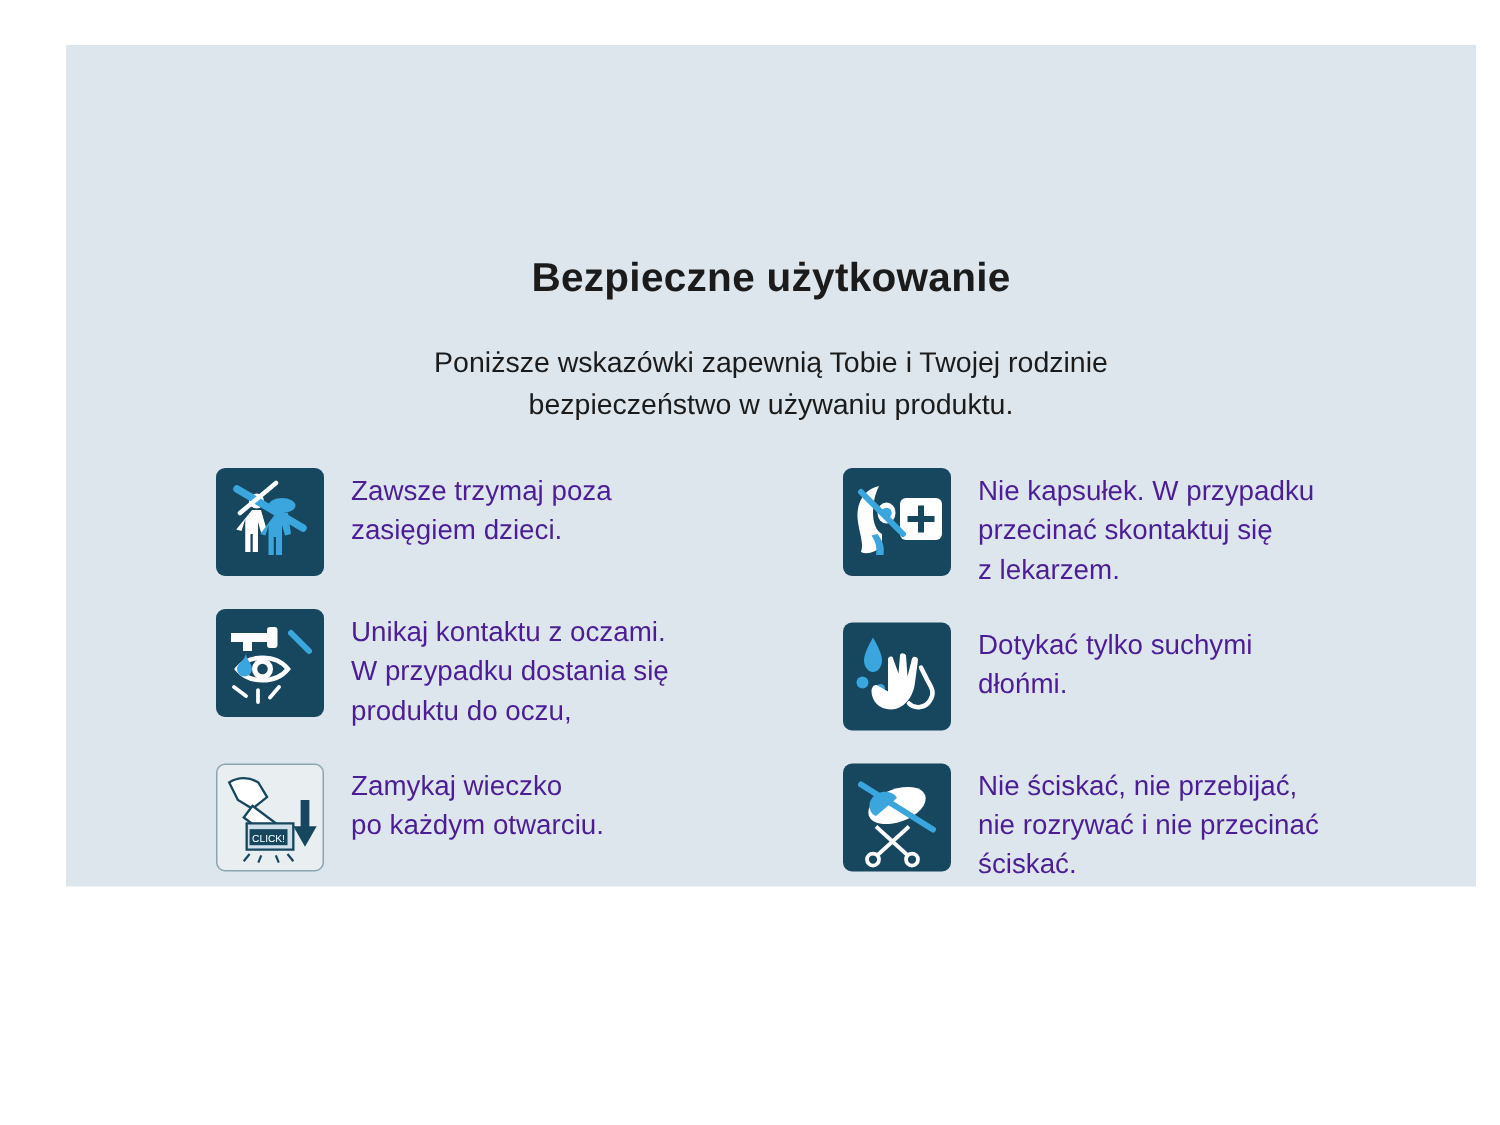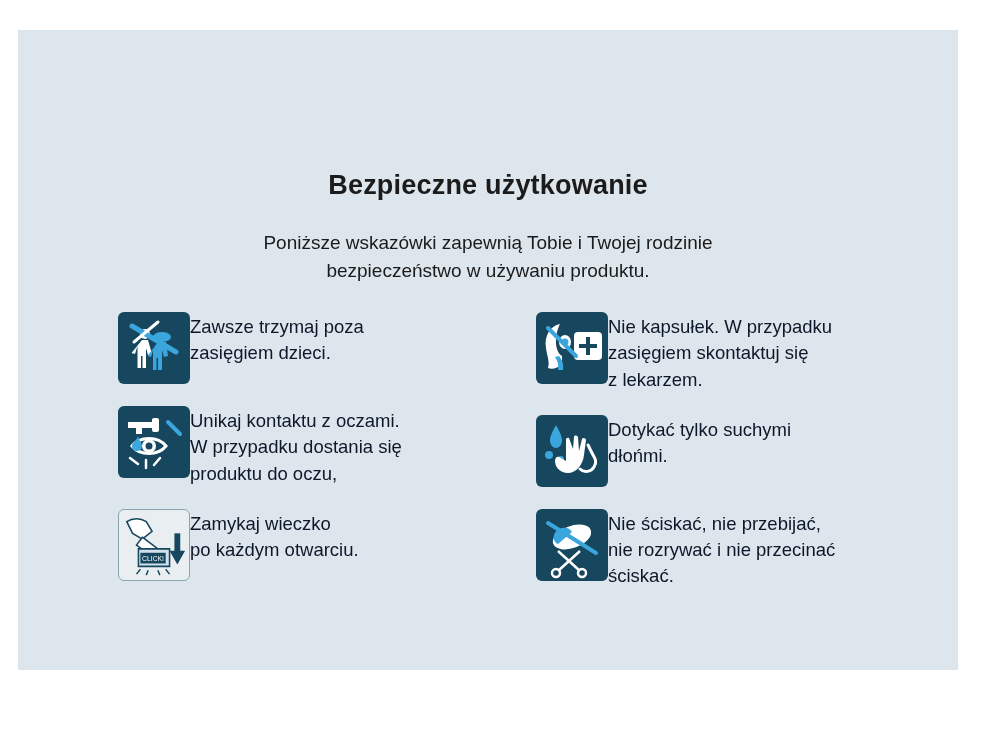--- a/index.html
+++ b/index.html
@@ -8,24 +8,24 @@
   }
   body {
     width: 1000px;
     height: 750px;
     background: #ffffff;
     font-family: "Liberation Sans", sans-serif;
     overflow: hidden;
   }
   .page {
     position: absolute;
-    left: 18px;
+    left: 44px;
     top: 30px;
     width: 940px;
-    height: 640px;
+    height: 561px;
     background: #dde6ec;
   }
   .content {
     position: absolute;
     left: 0;
     top: 0;
     width: 940px;
     padding-top: 140px;
     box-sizing: border-box;
   }
@@ -76,23 +76,24 @@
   }
   .icon-box.light {
     background: #e9eef1;
     border: 1px solid #8aa4b2;
     box-sizing: border-box;
   }
   .icon-box svg {
     display: block;
   }
   .item-text {
+    margin-left: 18px;
     font-size: 18.5px;
     line-height: 1.42;
-    color: #0f172a;
+    color: #4c1d95;
     padding-top: 2px;
   }
   .item-text .line {
     display: block;
     white-space: nowrap;
   }
 </style>
 </head>
 <body>
 
@@ -206,21 +207,21 @@
               </g>
               <g>
                 <rect x="38" y="20" width="28" height="28" rx="4" fill="#ffffff"></rect>
                 <path d="M50 25 L54 25 L54 32 L61 32 L61 36 L54 36 L54 43 L50 43 L50 36 L43 36 L43 32 L50 32 Z" fill="#16475f"></path>
               </g>
               <line x1="12" y1="16" x2="40" y2="44" stroke="#3aa6dd" stroke-width="4" stroke-linecap="round"></line>
             </svg>
           </div>
           <div class="item-text">
             <span class="line">Nie kapsułek. W przypadku</span>
-            <span class="line">zasięgiem skontaktuj się</span>
+            <span class="line">przecinać skontaktuj się</span>
             <span class="line">z lekarzem.</span>
           </div>
         </div>
 
         <div class="item">
           <div class="icon-box">
             <svg width="72" height="72" viewBox="0 0 72 72">
               <g fill="#3aa6dd">
                 <path d="M20 10 C20 10 14 20 14 25 C14 30 17 33 20 33 C23 33 26 30 26 25 C26 20 20 10 20 10 Z"></path>
                 <circle cx="13" cy="40" r="4"></circle>

